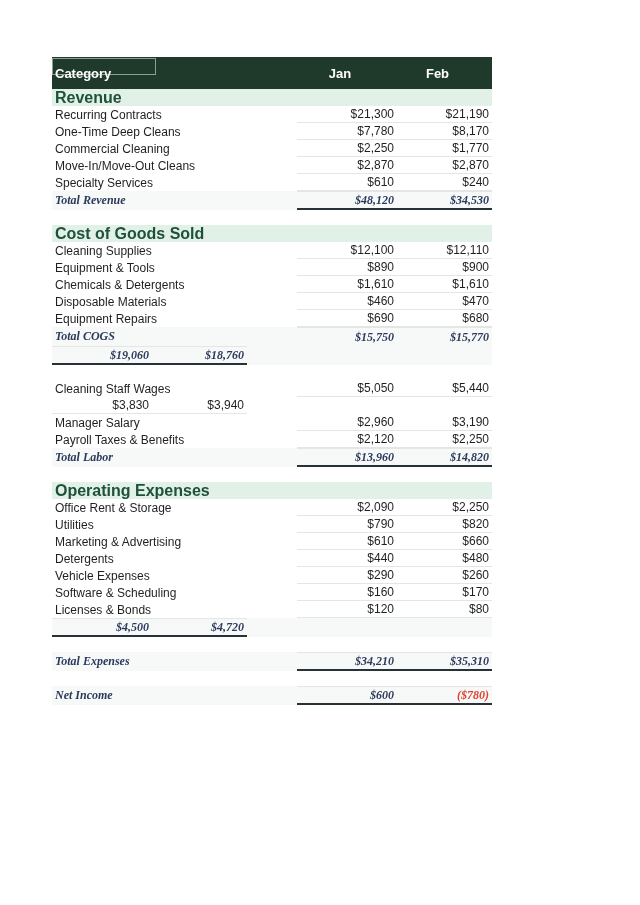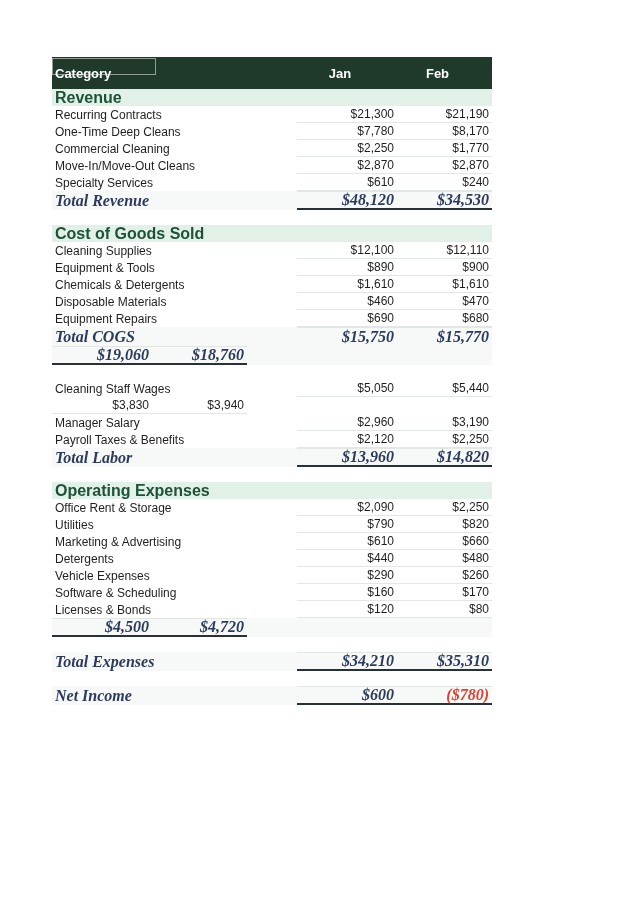--- a/index.html
+++ b/index.html
@@ -33,21 +33,21 @@
   }
 
   
   .row-data { height:17px; font-size:12px; color:#1f1f1f;text-align:center; }
   .row-data .cell-num { border-bottom:1px solid var(--rule-light, #e2e7e3); }
 
   
   .row-total {
     height:19px; background:#f7f9f8;
     font-family:"Liberation Serif", serif; font-style:italic; font-weight:bold;
-    font-size:16px; color:var(--total-text, #2c3b5d);text-align:center;
+    font-size:12px; color:var(--total-text, #2c3b5d);text-align:center;
   }
   .row-total .cell-num { border-top:1px solid var(--rule-light, #e2e7e3); }
   .row-total.underline .cell-num { border-bottom:2px solid var(--rule-dark, #263238); }
   .row-total .neg { color:var(--neg, #e0402f); }
 
   .spacer { height:15px; }
 </style>
 </head>
 <body style="--hdr-bg: #1f3a2b; --hdr-text: #ffffff; --sec-bg: #e2f1e7; --sec-text: #1d5138; --total-text: #2c3b5d; --neg: #e0402f; --rule-dark: #263238; --rule-light: #e2e7e3;">
 

